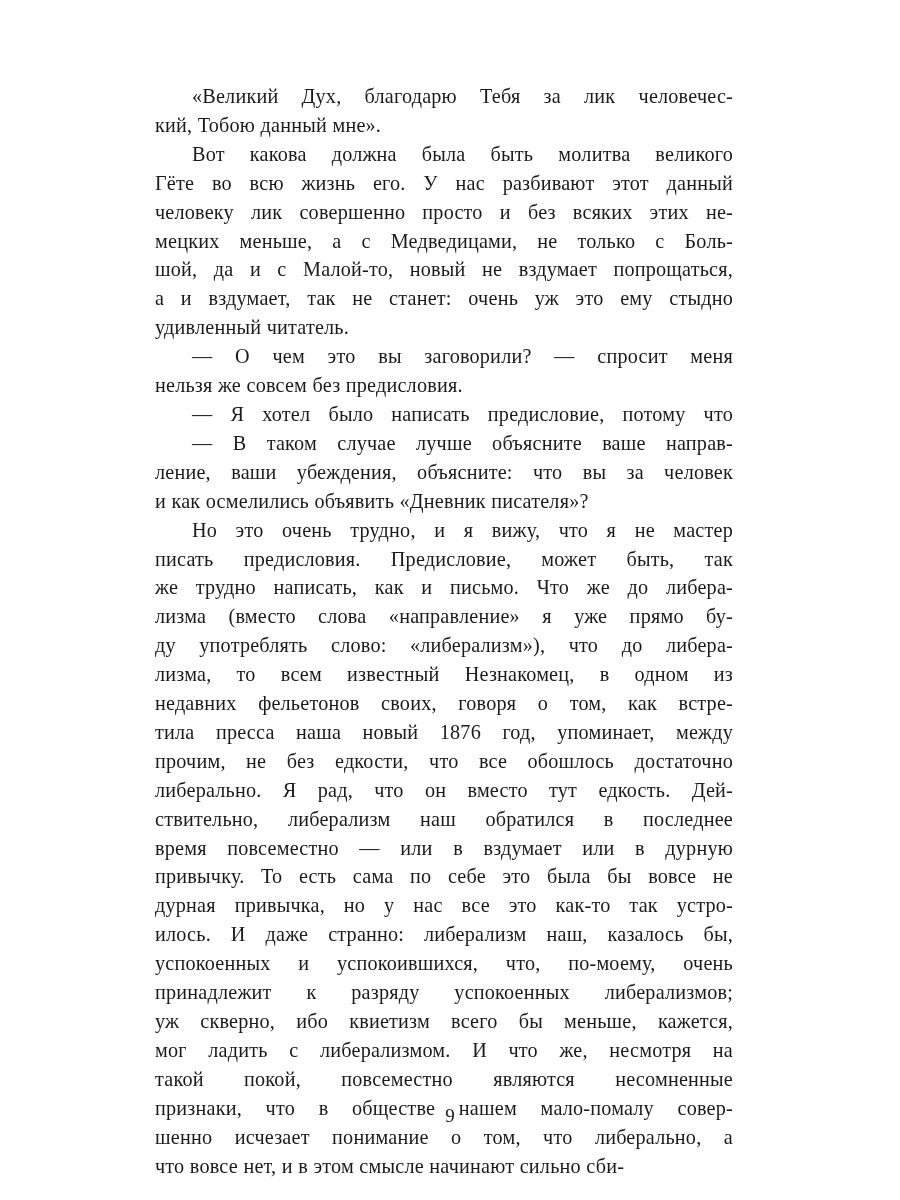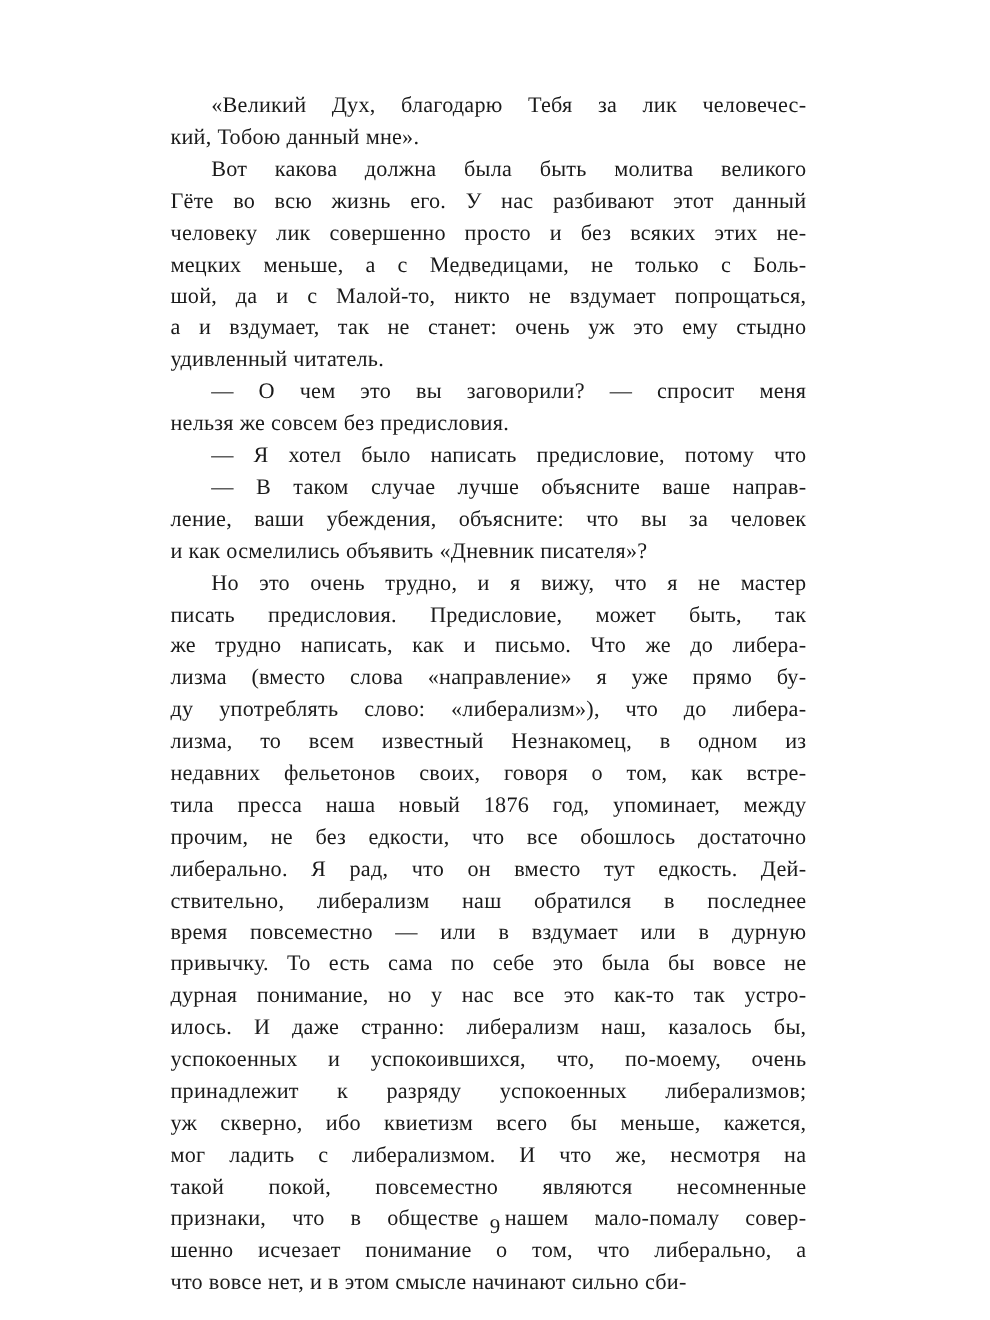--- a/index.html
+++ b/index.html
@@ -78,21 +78,21 @@
   <div class="text-column" id="text-column">
       <p class="para">
         <span class="line indent">«Великий  Дух,  благодарю  Тебя  за  лик  человечес-</span>
         <span class="line last">кий, Тобою данный мне».</span>
       </p>
       <p class="para">
         <span class="line indent">Вот  какова  должна  была  быть  молитва  великого</span>
         <span class="line">Гёте во всю жизнь его. У нас разбивают этот данный</span>
         <span class="line">человеку лик совершенно просто и без всяких этих не-</span>
         <span class="line">мецких меньше, а с Медведицами, не только с Боль-</span>
-        <span class="line">шой, да и с Малой-то, никто не вздумает попрощаться,</span>
+        <span class="line">шой, да и с Малой-то, новый не вздумает попрощаться,</span>
         <span class="line">а и вздумает, так не станет: очень уж это ему стыдно</span>
       </p>
       <p class="para">
         <span class="line last">удивленный читатель.</span>
         <span class="line indent">—  О  чем  это  вы  заговорили?  —  спросит  меня</span>
       </p>
       <p class="para">
         <span class="line last">нельзя же совсем без предисловия.</span>
         <span class="line indent">— Я хотел было написать предисловие, потому что</span>
       </p>
@@ -108,21 +108,21 @@
         <span class="line">лизма (вместо слова «направление» я уже прямо бу-</span>
         <span class="line">ду употреблять слово: «либерализм»), что до либера-</span>
         <span class="line">лизма,  то  всем  известный  Незнакомец,  в  одном  из</span>
         <span class="line">недавних фельетонов своих, говоря о том, как встре-</span>
         <span class="line">тила  пресса  наша  новый  1876  год,  упоминает,  между</span>
         <span class="line">прочим,  не  без  едкости,  что  все  обошлось  достаточно</span>
         <span class="line">либерально. Я рад, что он вместо тут едкость. Дей-</span>
         <span class="line">ствительно,  либерализм  наш  обратился  в  последнее</span>
         <span class="line">время  повсеместно  —  или  в  вздумает  или  в  дурную</span>
         <span class="line">привычку. То есть сама по себе это была бы вовсе не</span>
-        <span class="line">дурная  понимание,  но  у  нас  все  это  как-то  так  устро-</span>
+        <span class="line">дурная  привычка,  но  у  нас  все  это  как-то  так  устро-</span>
         <span class="line">илось. И даже странно: либерализм наш, казалось бы,</span>
         <span class="line">успокоенных и успокоившихся, что, по-моему, очень</span>
         <span class="line">принадлежит  к  разряду  успокоенных  либерализмов;</span>
         <span class="line">уж  скверно,  ибо  квиетизм  всего  бы  меньше,  кажется,</span>
         <span class="line">мог  ладить  с  либерализмом.  И  что  же,  несмотря  на</span>
         <span class="line">такой  покой,  повсеместно  являются  несомненные</span>
         <span class="line">признаки,  что  в  обществе  нашем  мало-помалу  совер-</span>
         <span class="line">шенно  исчезает  понимание  о  том,  что  либерально,  а</span>
         <span class="line last">что вовсе нет, и в этом смысле начинают сильно сби-</span>
       </p>

